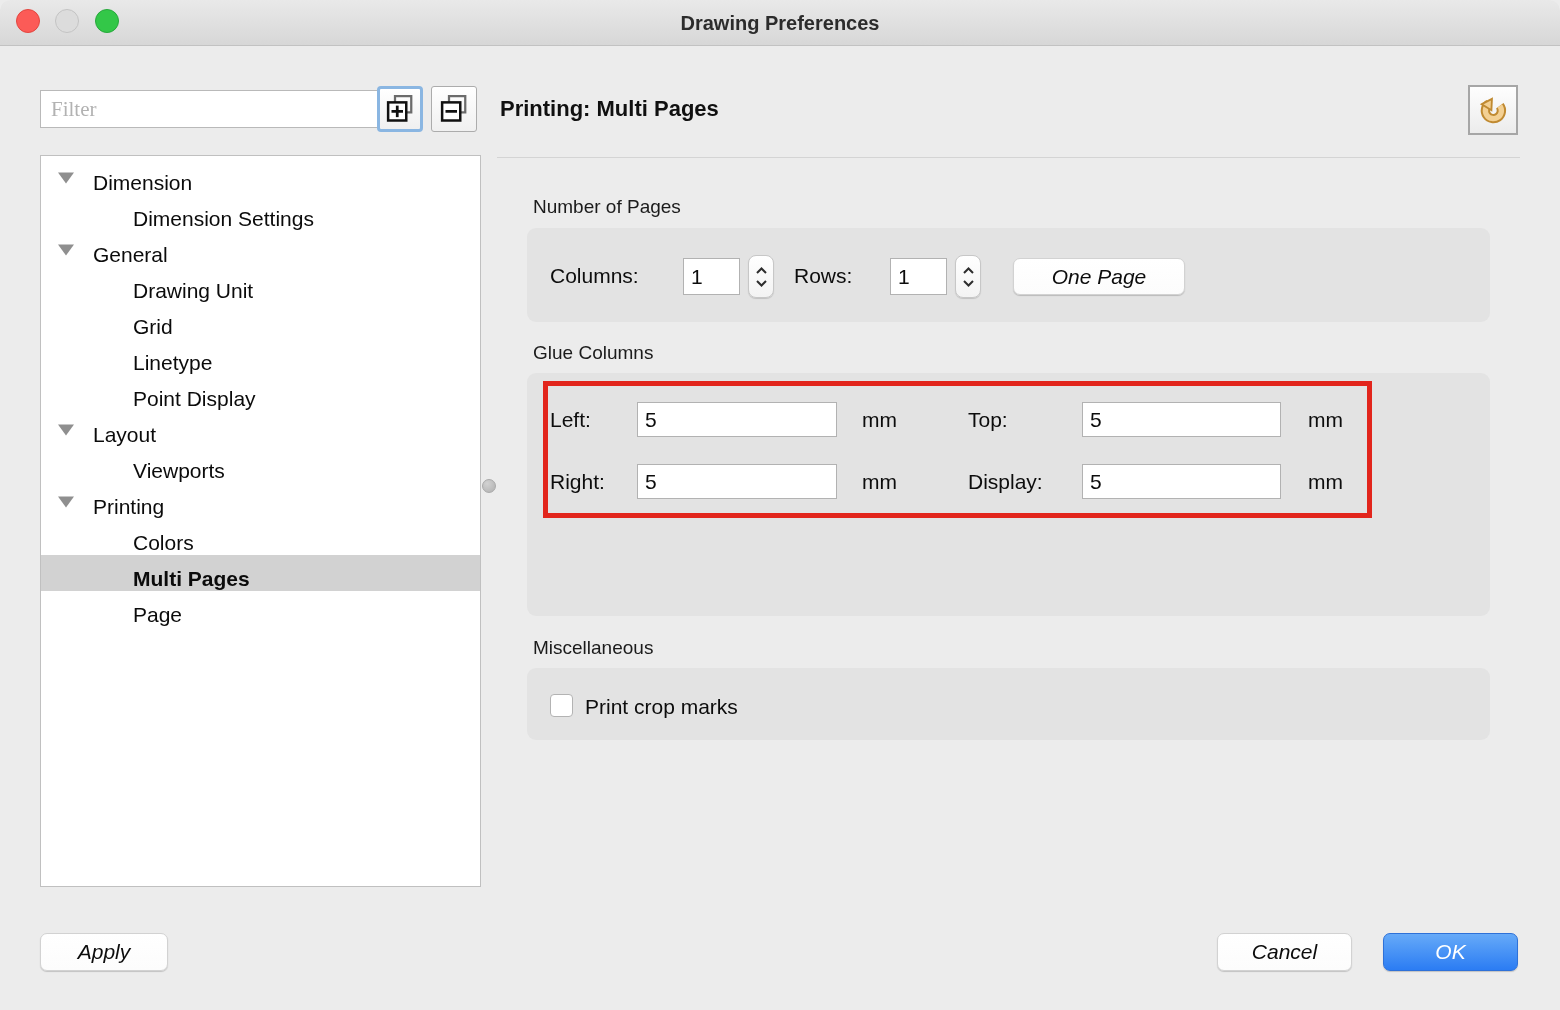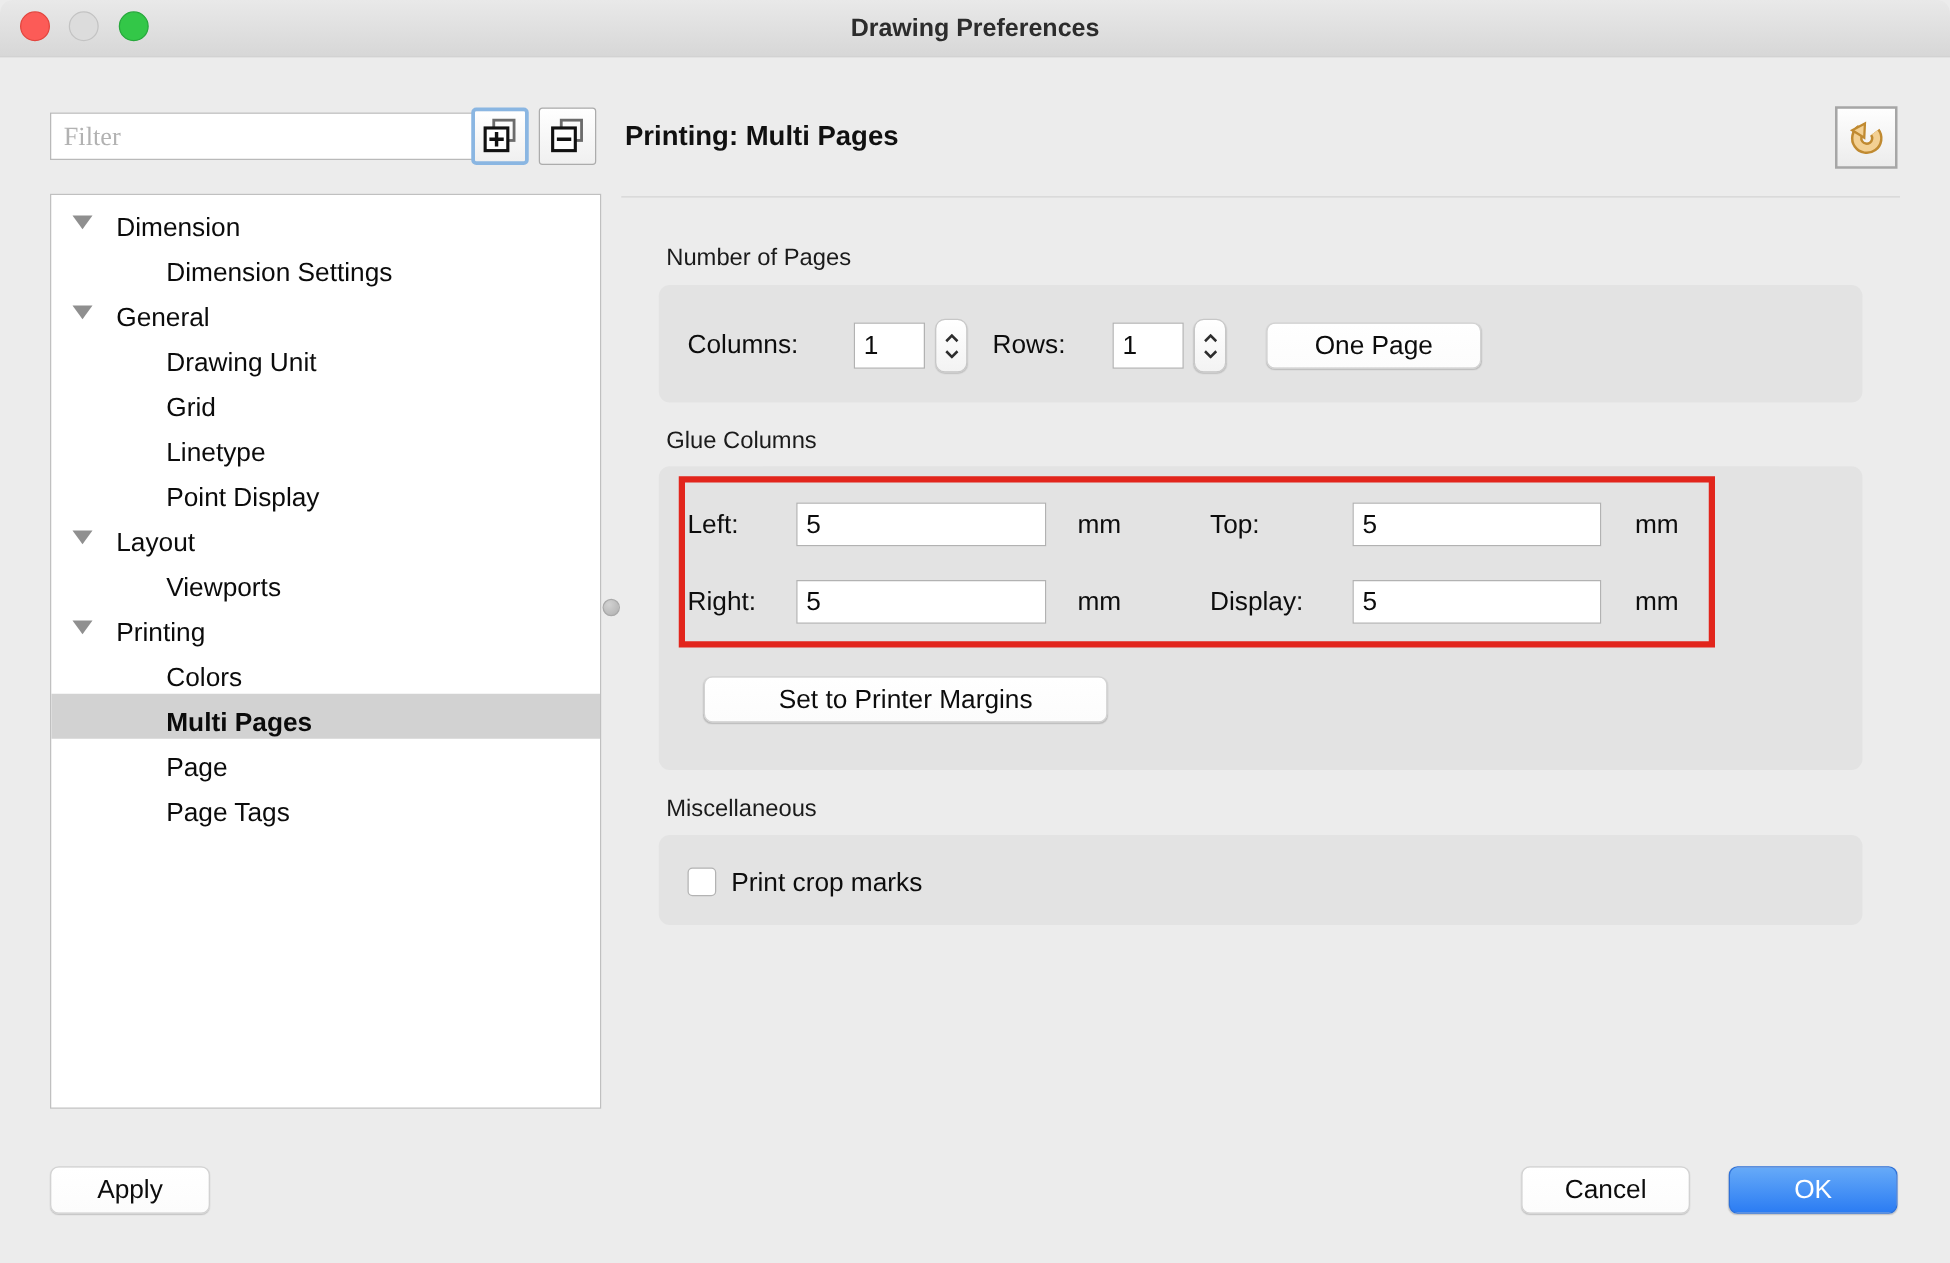--- a/index.html
+++ b/index.html
@@ -105,21 +105,21 @@
     box-shadow:0 1px 1px rgba(0,0,0,0.15);
     display:flex;flex-direction:column;align-items:center;justify-content:center;gap:4px;padding:0;
   }
 
   .push-btn{
     position:absolute;
     background:linear-gradient(#ffffff,#fcfcfc);
     border:1px solid #d2d2d2;border-radius:7px;
     box-shadow:0 1px 1px rgba(0,0,0,0.18);
     font-size:21px;color:#0c0c0c;font-family:inherit;
-    display:flex;align-items:center;justify-content:center;padding:15px;
+    display:flex;align-items:center;justify-content:center;padding:15px;font-style:italic;
   }
   .one-page{left:486px;top:30px;width:172px;height:37px;}
   .set-margins{left:36px;top:168px;width:323px;height:37px;}
   .apply{left:40px;top:933px;width:128px;height:38px;text-align:center;}
   .cancel{left:1217px;top:933px;width:135px;height:38px;text-align:center;}
   .ok{
     left:1383px;top:933px;width:135px;height:38px;
     background:linear-gradient(#66aaf8,var(--accent-blue));
     border:1px solid #2e71d8;color:#ffffff;
   }
@@ -228,24 +228,20 @@
   <div class="tree-row child selected">
 
     <span class="tree-label">Multi Pages</span>
   </div>
 
   <div class="tree-row child">
 
     <span class="tree-label">Page</span>
   </div>
 
-  <div class="tree-row child">
-
-    <span class="tree-label">Page Tags</span>
-  </div>
 </div>
   <div class="splitter-dot"></div>
 
   <div class="panel-header">Printing: Multi Pages</div>
   <div class="header-sep"></div>
 
   <button class="reset-btn">
     <span>
       <svg width="32" height="32" viewBox="0 0 24 24">
         <path d="M17.1 9.6 A 6 6 0 1 1 9 8.2" fill="none" stroke="var(--undo-orange)" stroke-width="7"></path>
@@ -295,21 +291,20 @@
     <span class="unit" style="left:781px;top:35px">mm</span>
 
     <span class="field-label" style="left:23px;top:97px">Right:</span>
     <input class="text-input" style="left: 110px; top: 91px; width: 200px; height: 35px;" type="text" value="5">
     <span class="unit" style="left:335px;top:97px">mm</span>
 
     <span class="field-label" style="left:441px;top:97px">Display:</span>
     <input class="text-input" style="left: 555px; top: 91px; width: 199px; height: 35px;" type="text" value="5">
     <span class="unit" style="left:781px;top:97px">mm</span>
 
-    <button class="push-btn set-margins">Set to Printer Margins</button>
   </div>
 
   <div class="section-label" id="lbl-misc">Miscellaneous</div>
 
   <div class="groupbox" id="grp-misc">
     <span class="checkbox"></span>
     <span class="field-label" style="left:58px;top:27px">Print crop marks</span>
   </div>
 
   <button class="push-btn apply">Apply</button>

